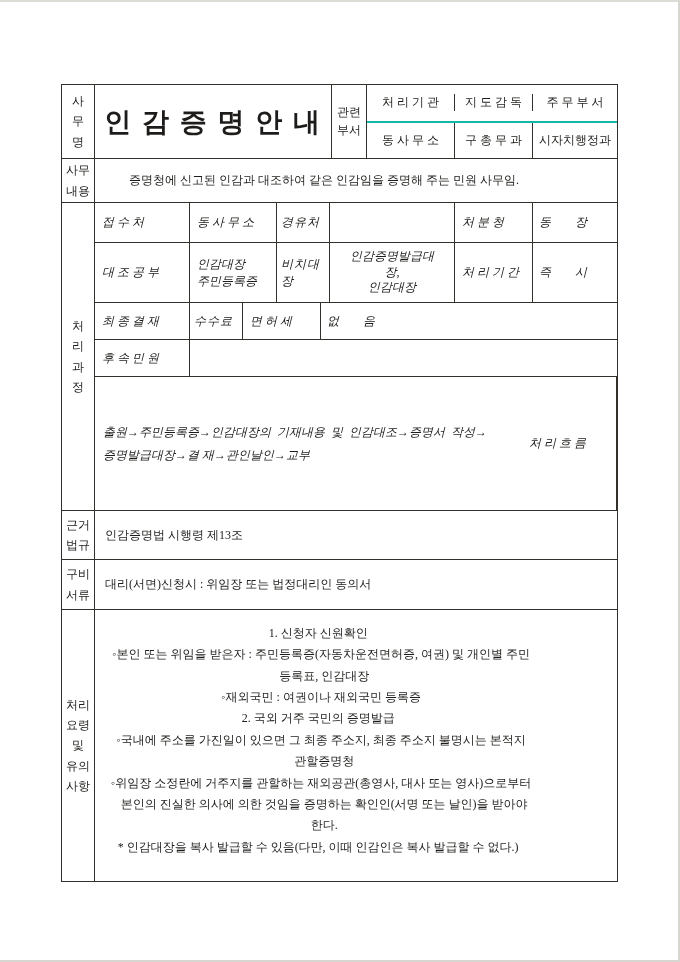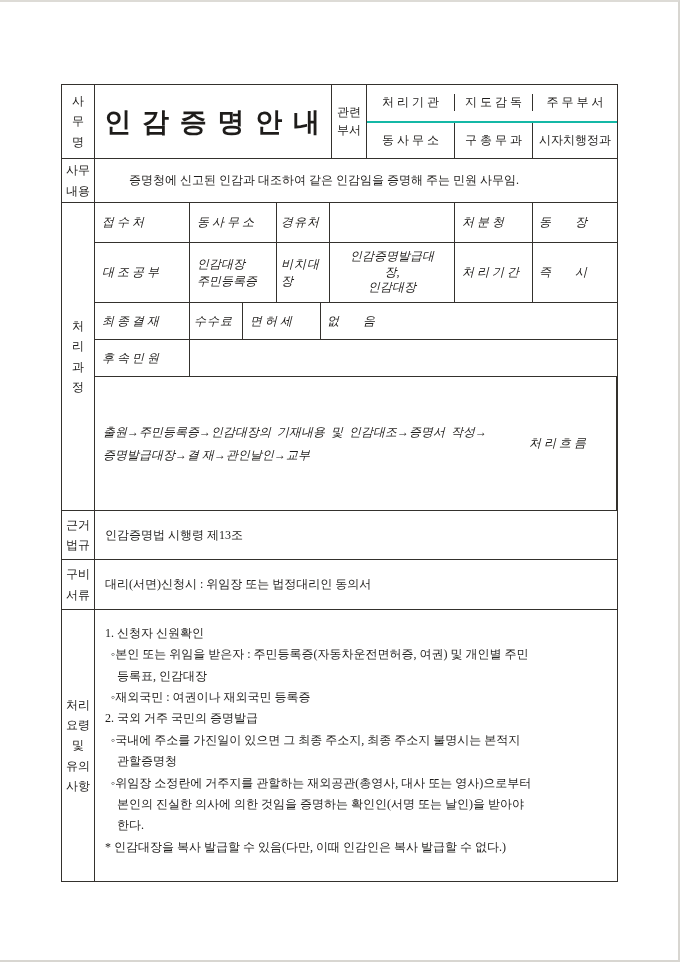--- a/index.html
+++ b/index.html
@@ -48,21 +48,21 @@
   .pc1 { width:95px; } .pc2 { width:87px; } .pc3 { width:53px; padding-left:4px; word-spacing:-2px; }
   .pc4 { width:125px; padding-left:0; justify-content:center; text-align:center; line-height:1.3; }
   .pc5 { width:78px; } .pc6 { flex:1; padding-left:6px; }
   .rest { flex:1; }
   .lh13 { line-height:1.35; }
   .flow-text { padding:4px 6px 4px 8px; line-height:1.9; }
 
   .plain-text { padding-left:10px; white-space:pre-wrap; }
   .notes-text {
     align-items:flex-start; padding:13px 8px 8px 10px;
-    white-space:pre-wrap; line-height:1.78;
+    white-space:pre-wrap; line-height:1.78;text-align:center;
   }
 </style>
 </head>
 <body>
 
 <div class="page">
   <div class="doc">
 
     <div class="row" style="height:74px">
       <div class="cell c-label vtext">사

